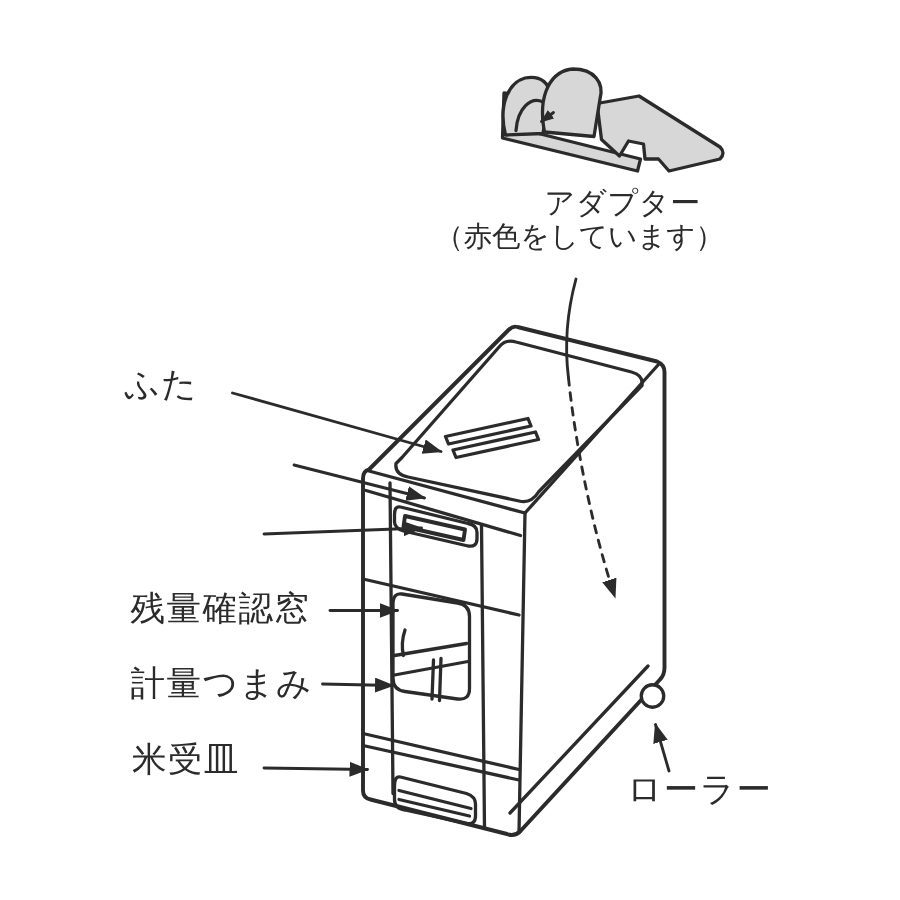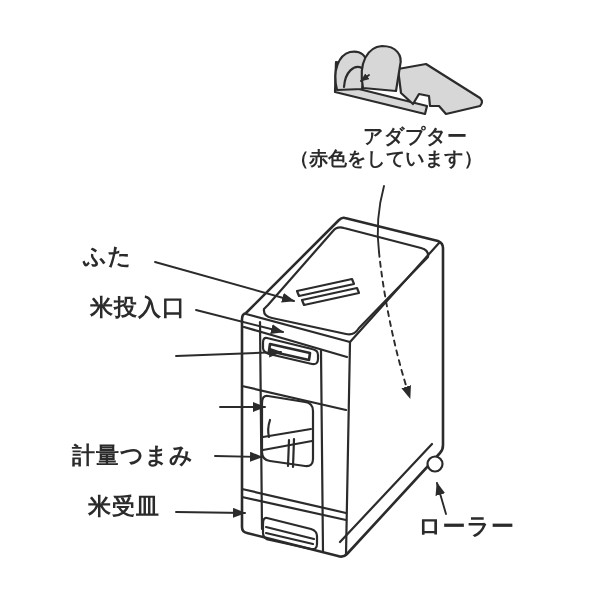--- a/index.html
+++ b/index.html
@@ -6,21 +6,21 @@
   body{width:600px;height:600px;font-family:"Liberation Sans",sans-serif;}
   .stage{position:relative;width:600px;height:600px;background:var(--background,#ffffff);overflow:hidden;}
   svg{position:absolute;left:0;top:0;}
   svg .ln{stroke:var(--line,#2b2b2b);fill:none;stroke-width:2.2;stroke-linecap:round;stroke-linejoin:round;}
   svg .fw{fill:#ffffff;}
   svg .fg{fill:var(--adapter_fill,#d7d7d7);}
   svg .thick{stroke-width:2.6;}
   svg .arrowline{stroke-width:1.9;}
   svg .dashed{stroke-dasharray:5 5;}
   svg .arrowhead{fill:var(--line,#2b2b2b);stroke:none;}
-  .label{position:absolute;font-size:23px;font-weight:700;line-height:1.05;color:var(--line,#1d1d1d);letter-spacing:1px;white-space:nowrap;}
+  .label{position:absolute;font-size:23px;font-weight:400;line-height:1.05;color:var(--line,#1d1d1d);letter-spacing:1px;white-space:nowrap;}
   .label.small{font-size:20px;letter-spacing:0.5px;}
   .label.note{font-size:19px;letter-spacing:0;}
 </style>
 </head>
 <body>
 
 <div class="stage">
 
   <svg width="600" height="600" viewBox="0 0 600 600">
     <defs>
@@ -85,20 +85,20 @@
       <line class="ln arrowline" x1="220" y1="407" x2="265" y2="407" marker-end="url(#arr)"></line>
       <line class="ln arrowline" x1="215" y1="456" x2="262" y2="457" marker-end="url(#arr)"></line>
       <line class="ln arrowline" x1="176" y1="512" x2="245" y2="513" marker-end="url(#arr)"></line>
       <line class="ln arrowline" x1="446" y1="514" x2="437" y2="483" marker-end="url(#arr)"></line>
       <path class="ln arrowline" d="M384,186 C378,208 376,228 379,252"></path>
       <path class="ln arrowline dashed" d="M379,252 C383,292 394,350 410,398" marker-end="url(#arr)"></path>
     </g>
   </svg>
 
   <div class="label" style="left:83px;top:244px;">ふた</div>
-  <div class="label" style="left:90px;top:295px;">米投入口</div>
-  <div class="label" style="left:72px;top:443px;">計量つまみ</div>
+  <div class="label" style="left:87px;top:393px;">残量確認窓</div>
+  <div class="label" style="left:87px;top:443px;">計量つまみ</div>
   <div class="label" style="left:88px;top:494px;">米受皿</div>
   <div class="label small" style="left:363px;top:126px;">アダプター</div>
   <div class="label" style="left:418px;top:514px;">ローラー</div>
   <div class="label note" style="left:290px;top:149px;">（赤色をしています）</div>
 
 </div>
 
 </body></html>

